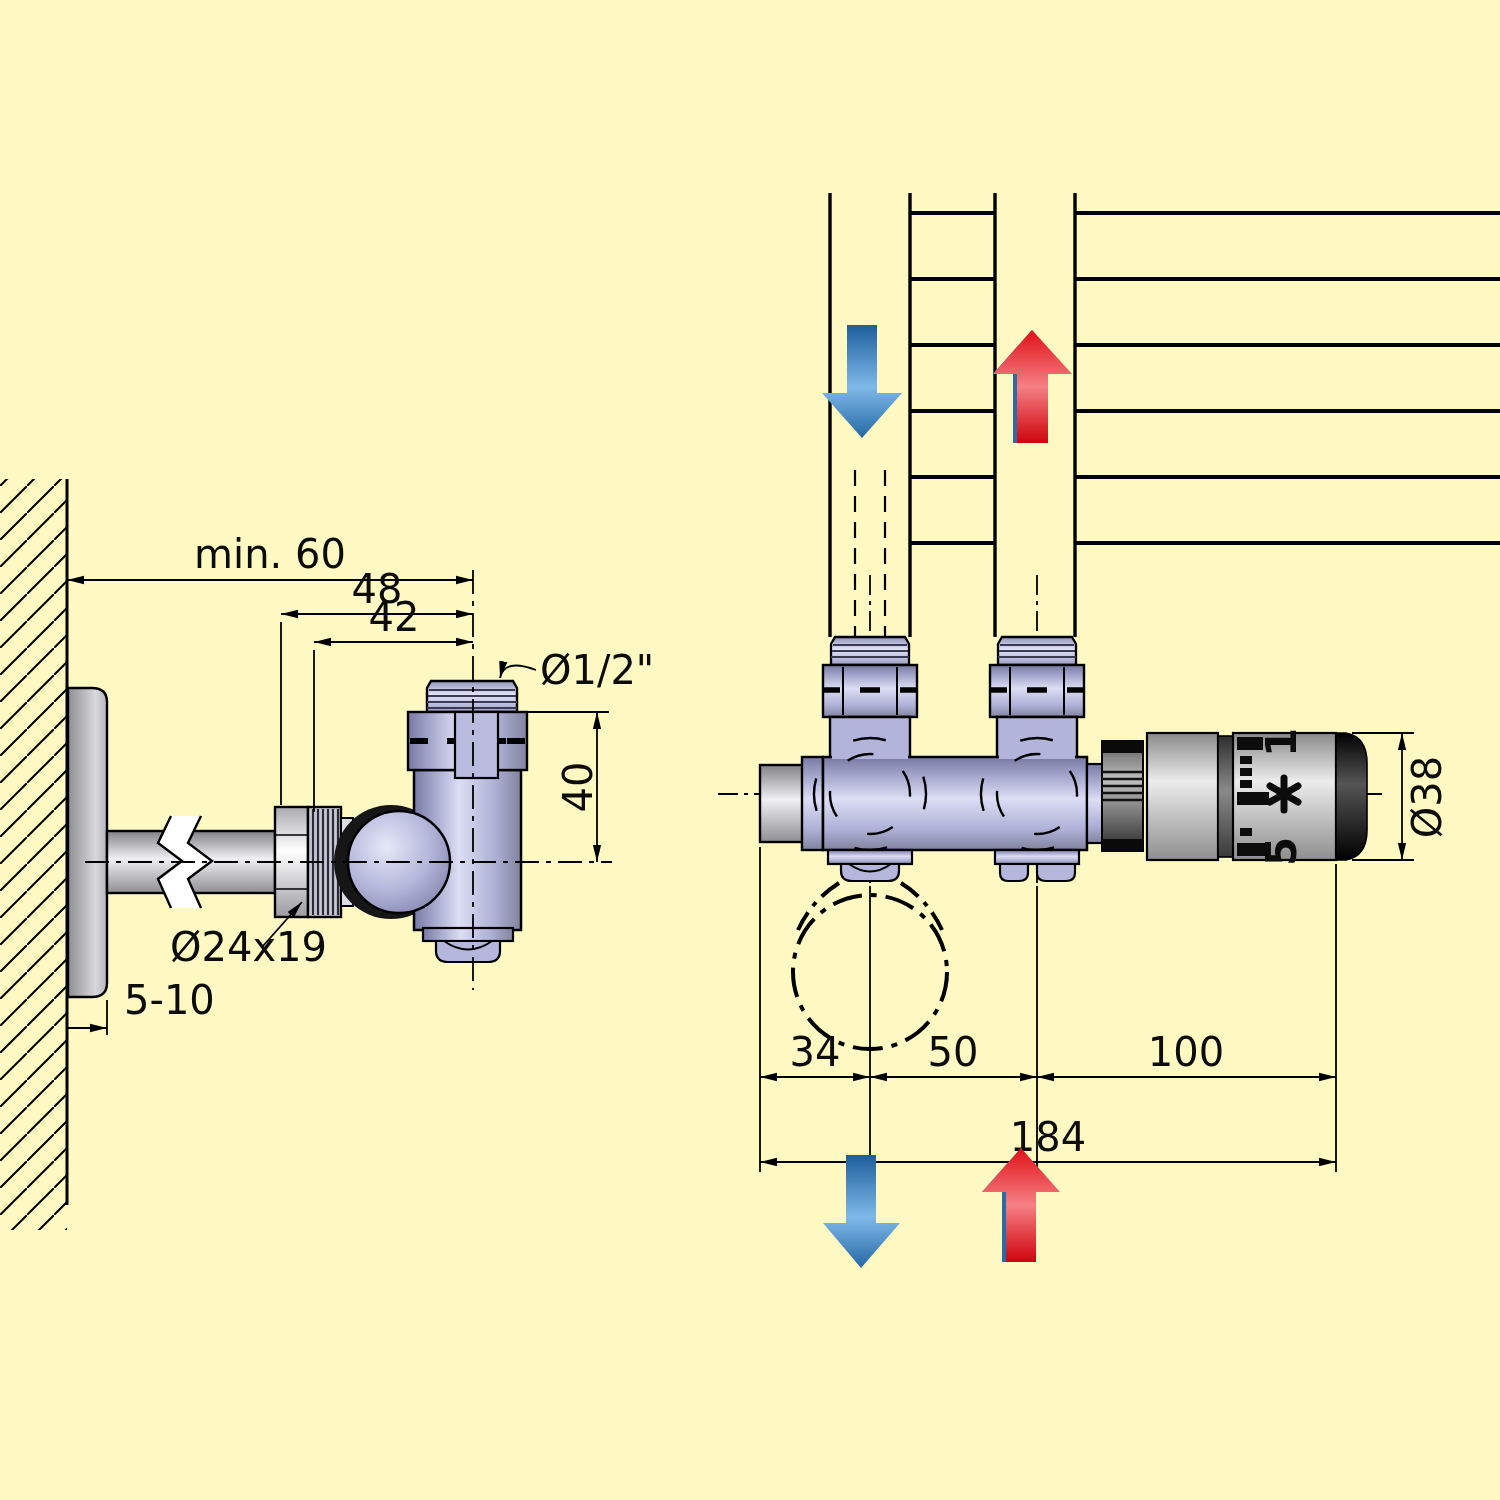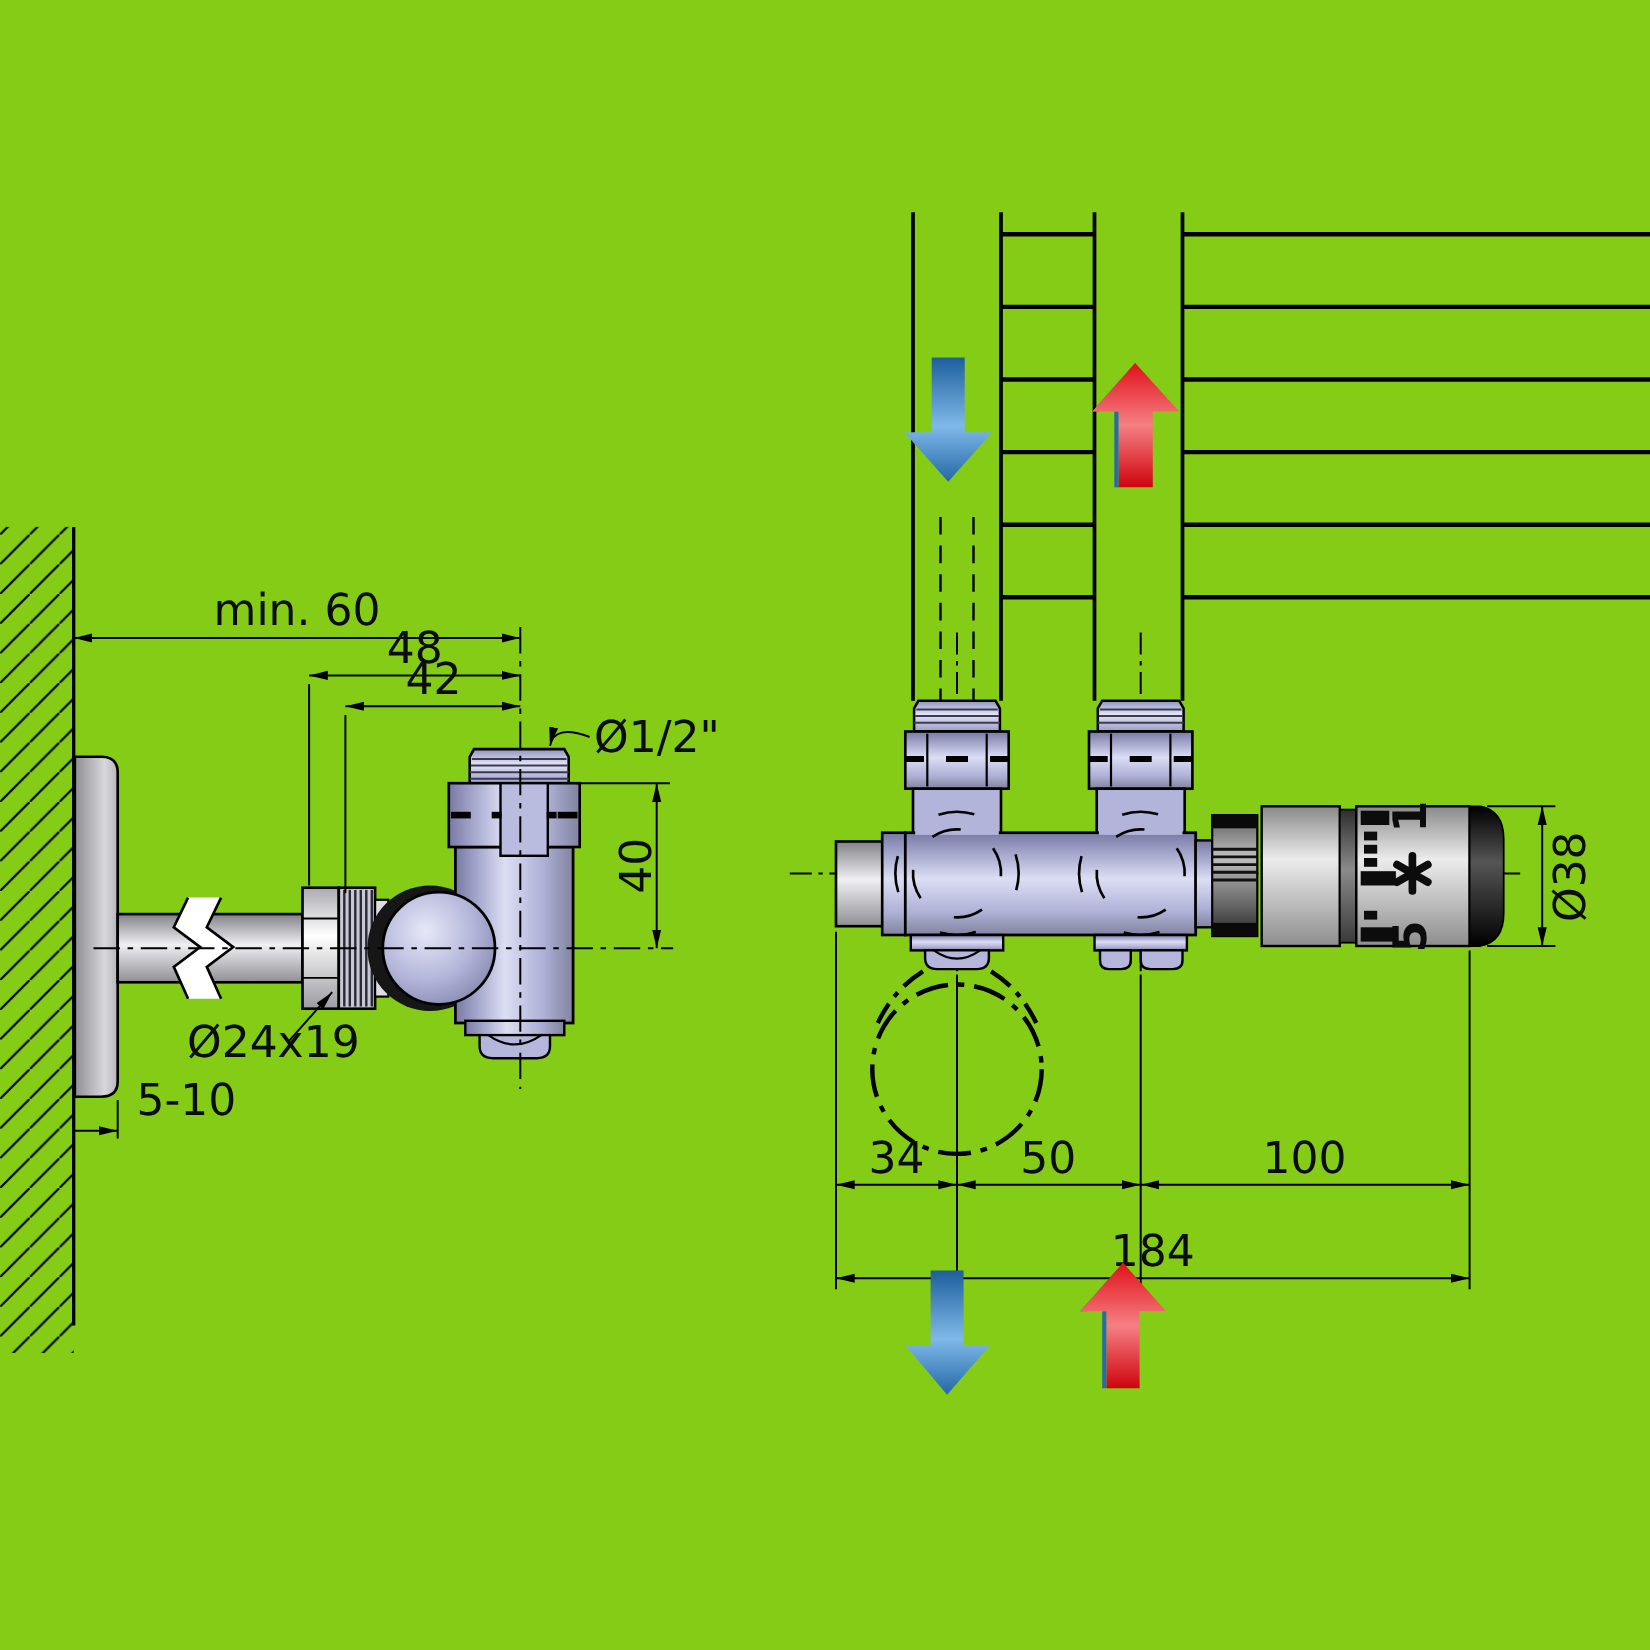--- a/index.html
+++ b/index.html
@@ -1,16 +1,16 @@
 <!DOCTYPE html>
 <html><head>
 <meta charset="utf-8">
 <style>
   html,body{margin:0;padding:0;background:#fff;}
-  .stage{position:relative;width:1500px;height:1500px;background:#84cc16;overflow:hidden;}
+  .stage{position:relative;width:1500px;height:1500px;background:#fef9c3;overflow:hidden;}
   svg{display:block;}
   text{font-family:"DejaVu Sans","Liberation Sans",sans-serif;fill:#0c0c0c;}
   .dim{font-size:40px;}
   .dimr{font-size:40px;}
 </style>
 </head>
 <body>
 
 <div class="stage">
 <svg width="1500" height="1500" viewBox="0 0 1500 1500">

